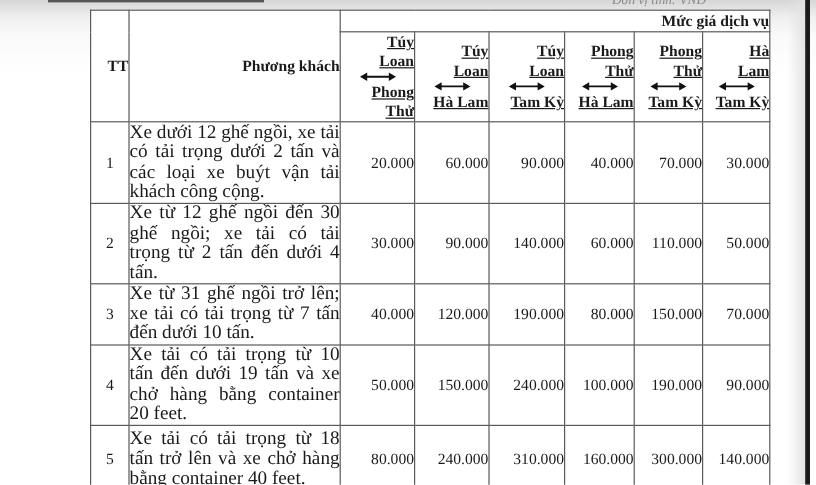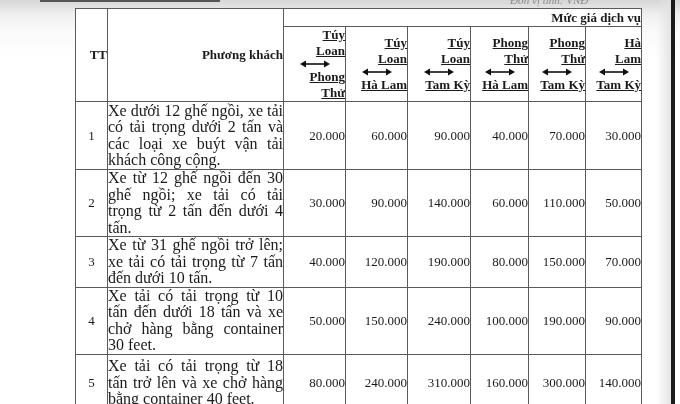--- a/index.html
+++ b/index.html
@@ -180,21 +180,21 @@
         <td class="veh">Xe từ 31 ghế ngồi trở lên; xe tải có tải trọng từ 7 tấn đến dưới 10 tấn.</td>
         <td class="price">40.000</td>
         <td class="price">120.000</td>
         <td class="price">190.000</td>
         <td class="price">80.000</td>
         <td class="price">150.000</td>
         <td class="price">70.000</td>
       </tr>
       <tr class="r4">
         <td class="tt">4</td>
-        <td class="veh">Xe tải có tải trọng từ 10 tấn đến dưới 18 tấn và xe chở hàng bằng container 30 feet.</td>
+        <td class="veh">Xe tải có tải trọng từ 10 tấn đến dưới 19 tấn và xe chở hàng bằng container 20 feet.</td>
         <td class="price">50.000</td>
         <td class="price">150.000</td>
         <td class="price">240.000</td>
         <td class="price">100.000</td>
         <td class="price">190.000</td>
         <td class="price">90.000</td>
       </tr>
       <tr class="r5">
         <td class="tt">5</td>
         <td class="veh">Xe tải có tải trọng từ 18 tấn trở lên và xe chở hàng bằng container 40 feet.</td>

